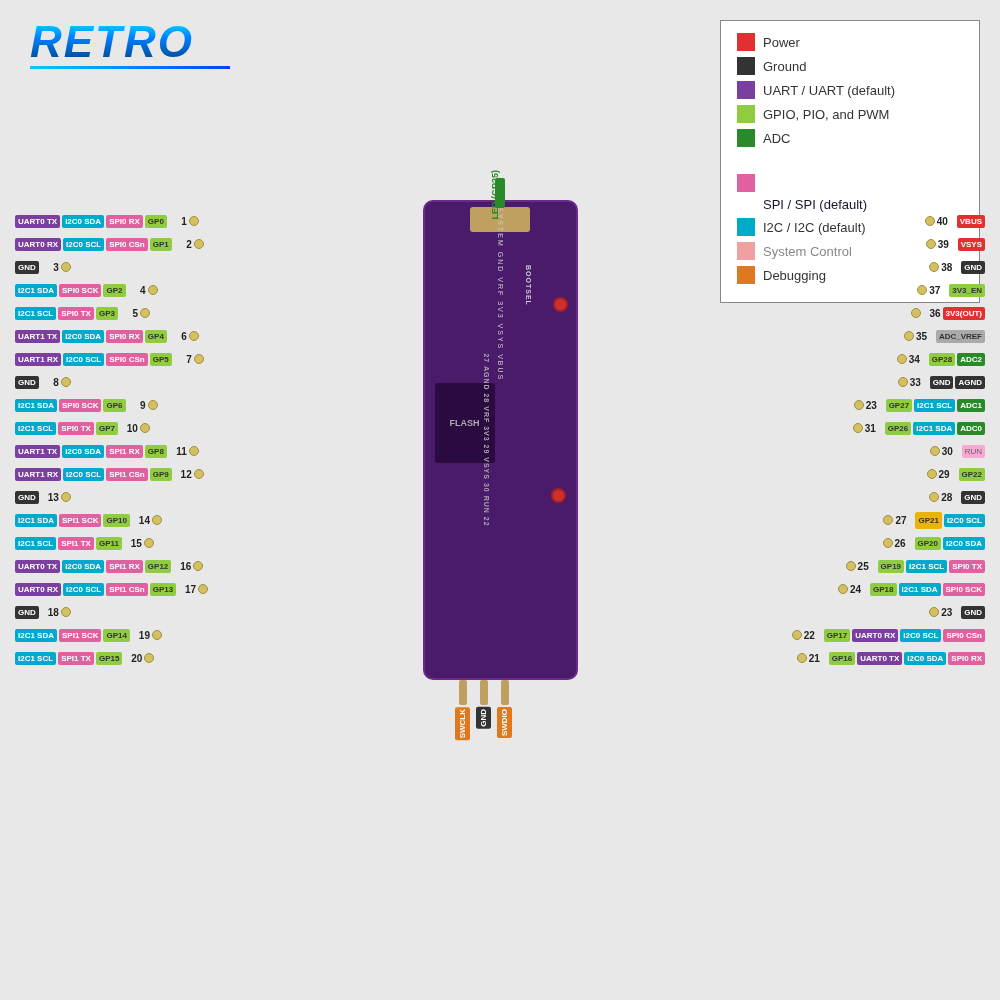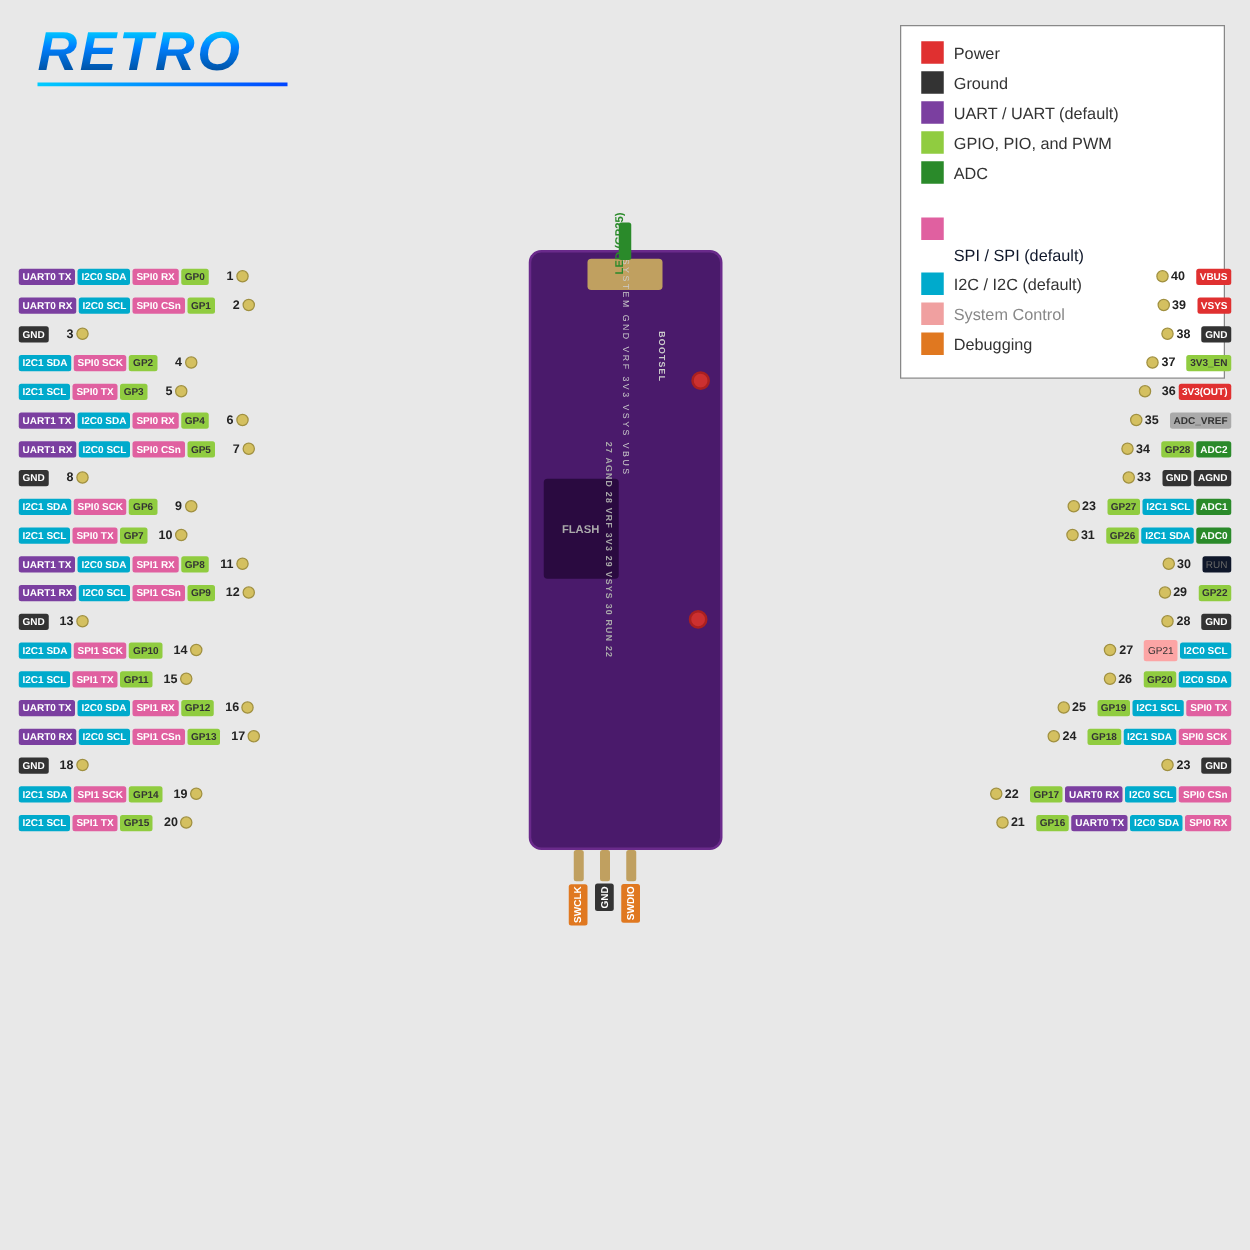--- a/index.html
+++ b/index.html
@@ -331,37 +331,37 @@
         <div style="width: 10px; height: 10px; background: rgb(212, 192, 96); border-radius: 50%; border: 1px solid rgb(160, 144, 64); flex-shrink: 0;"></div>
       </div>
       <div style="position: absolute; right: 15px; top: 247px; height: 22px; display: flex; align-items: center; gap: 2px; flex-direction: row-reverse;">
         <span style="font-size: 8px; font-weight: bold; padding: 2px 3px; border-radius: 2px; color: white; background: rgb(42, 138, 42); white-space: nowrap;">ADC0</span>
         <span style="font-size: 8px; font-weight: bold; padding: 2px 3px; border-radius: 2px; color: white; background: rgb(0, 170, 204); white-space: nowrap;">I2C1 SDA</span>
         <span style="font-size: 8px; font-weight: bold; padding: 2px 3px; border-radius: 2px; background: rgb(144, 204, 64); color: rgb(51, 51, 51); white-space: nowrap;">GP26</span>
         <span style="font-size: 10px; font-weight: bold; color: rgb(34, 34, 34); min-width: 18px; text-align: left;">31</span>
         <div style="width: 10px; height: 10px; background: rgb(212, 192, 96); border-radius: 50%; border: 1px solid rgb(160, 144, 64); flex-shrink: 0;"></div>
       </div>
       <div style="position: absolute; right: 15px; top: 270px; height: 22px; display: flex; align-items: center; gap: 2px; flex-direction: row-reverse;">
-        <span style="font-size: 8px; font-weight: normal; padding: 2px 3px; border-radius: 2px; background: #0f172a; color: rgb(102, 102, 102); white-space: nowrap;">RUN</span>
+        <span style="font-size: 8px; font-weight: normal; padding: 2px 3px; border-radius: 2px; background: #f9a8d4; color: rgb(102, 102, 102); white-space: nowrap;">RUN</span>
         <span style="font-size: 10px; font-weight: bold; color: rgb(34, 34, 34); min-width: 18px; text-align: left;">30</span>
         <div style="width: 10px; height: 10px; background: rgb(212, 192, 96); border-radius: 50%; border: 1px solid rgb(160, 144, 64); flex-shrink: 0;"></div>
       </div>
       <div style="position: absolute; right: 15px; top: 293px; height: 22px; display: flex; align-items: center; gap: 2px; flex-direction: row-reverse;">
         <span style="font-size: 8px; font-weight: bold; padding: 2px 3px; border-radius: 2px; background: rgb(144, 204, 64); color: rgb(51, 51, 51); white-space: nowrap;">GP22</span>
         <span style="font-size: 10px; font-weight: bold; color: rgb(34, 34, 34); min-width: 18px; text-align: left;">29</span>
         <div style="width: 10px; height: 10px; background: rgb(212, 192, 96); border-radius: 50%; border: 1px solid rgb(160, 144, 64); flex-shrink: 0;"></div>
       </div>
       <div style="position: absolute; right: 15px; top: 316px; height: 22px; display: flex; align-items: center; gap: 2px; flex-direction: row-reverse;">
         <span style="font-size: 8px; font-weight: bold; padding: 2px 3px; border-radius: 2px; background: rgb(51, 51, 51); color: white; white-space: nowrap;">GND</span>
         <span style="font-size: 10px; font-weight: bold; color: rgb(34, 34, 34); min-width: 18px; text-align: left;">28</span>
         <div style="width: 10px; height: 10px; background: rgb(212, 192, 96); border-radius: 50%; border: 1px solid rgb(160, 144, 64); flex-shrink: 0;"></div>
       </div>
       <div style="position: absolute; right: 15px; top: 339px; height: 22px; display: flex; align-items: center; gap: 2px; flex-direction: row-reverse;">
         <span style="font-size: 8px; font-weight: bold; padding: 2px 3px; border-radius: 2px; color: white; background: rgb(0, 170, 204); white-space: nowrap;">I2C0 SCL</span>
-        <span style="font-size: 8px; font-weight: normal; padding: 4px 3px; border-radius: 2px; background: #fca5a5; color: rgb(51, 51, 51); white-space: nowrap;">GP21</span>
+        <span style="font-size: 8px; font-weight: bold; padding: 4px 3px; border-radius: 2px; background: #eab308; color: rgb(51, 51, 51); white-space: nowrap;">GP21</span>
         <span style="font-size: 10px; font-weight: bold; color: rgb(34, 34, 34); min-width: 18px; text-align: left;">27</span>
         <div style="width: 10px; height: 10px; background: rgb(212, 192, 96); border-radius: 50%; border: 1px solid rgb(160, 144, 64); flex-shrink: 0;"></div>
       </div>
       <div style="position: absolute; right: 15px; top: 362px; height: 22px; display: flex; align-items: center; gap: 2px; flex-direction: row-reverse;">
         <span style="font-size: 8px; font-weight: bold; padding: 2px 3px; border-radius: 2px; color: white; background: rgb(0, 170, 204); white-space: nowrap;">I2C0 SDA</span>
         <span style="font-size: 8px; font-weight: bold; padding: 2px 3px; border-radius: 2px; background: rgb(144, 204, 64); color: rgb(51, 51, 51); white-space: nowrap;">GP20</span>
         <span style="font-size: 10px; font-weight: bold; color: rgb(34, 34, 34); min-width: 18px; text-align: left;">26</span>
         <div style="width: 10px; height: 10px; background: rgb(212, 192, 96); border-radius: 50%; border: 1px solid rgb(160, 144, 64); flex-shrink: 0;"></div>
       </div>
       <div style="position: absolute; right: 15px; top: 385px; height: 22px; display: flex; align-items: center; gap: 2px; flex-direction: row-reverse;">

